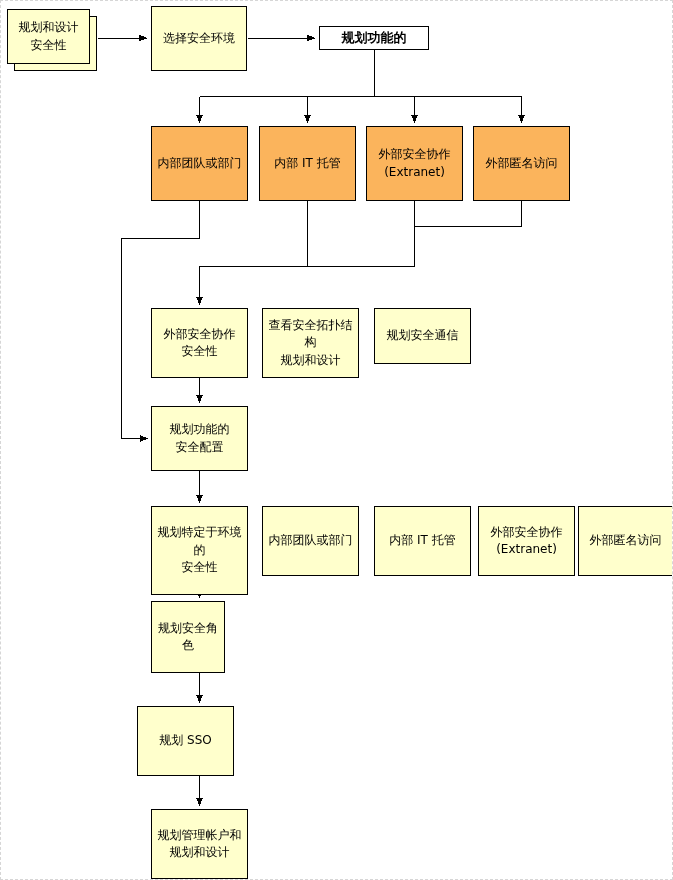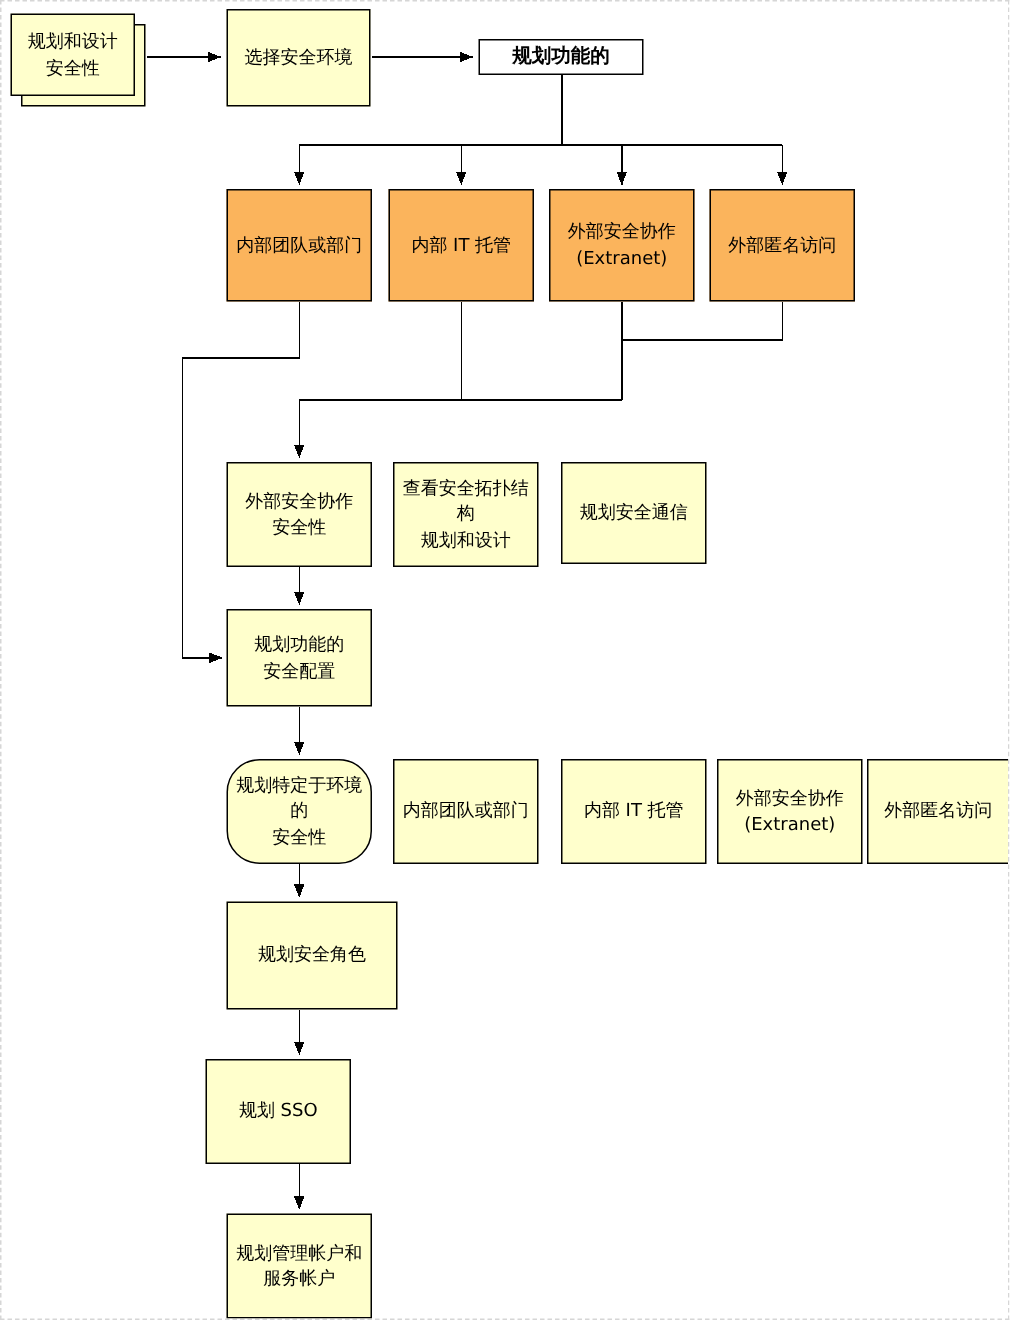--- a/index.html
+++ b/index.html
@@ -100,33 +100,33 @@
   <div class="box orange" style="left:150px; top:125px; width:97px; height:75px;">内部团队或部门</div>
   <div class="box orange" style="left:258px; top:125px; width:97px; height:75px;">内部 IT 托管</div>
   <div class="box orange" style="left:365px; top:125px; width:97px; height:75px;">外部安全协作
 (Extranet)</div>
   <div class="box orange" style="left:472px; top:125px; width:97px; height:75px;">外部匿名访问</div>
 
   <div class="box yellow" style="left:150px; top:307px; width:97px; height:70px;">外部安全协作
 安全性</div>
   <div class="box yellow" style="left:261px; top:307px; width:97px; height:70px;">查看安全拓扑结构
 规划和设计</div>
-  <div class="box yellow" style="left:373px; top:307px; width:97px; height:68px;">规划安全通信</div>
+  <div class="box yellow" style="left:373px; top:307px; width:97px; height:56px;">规划安全通信</div>
 
   <div class="box yellow" style="left:150px; top:405px; width:97px; height:65px;">规划功能的
 安全配置</div>
 
-  <div class="box yellow" style="left:150px; top:505px; width:97px; height:70px;border-radius:22px;">规划特定于环境的
+  <div class="box yellow" style="left:150px; top:505px; width:97px; height:89px;">规划特定于环境的
 安全性</div>
   <div class="box yellow" style="left:261px; top:505px; width:97px; height:70px;">内部团队或部门</div>
   <div class="box yellow" style="left:373px; top:505px; width:97px; height:70px;">内部 IT 托管</div>
   <div class="box yellow" style="left:477px; top:505px; width:97px; height:70px;">外部安全协作
 (Extranet)</div>
   <div class="box yellow" style="left:577px; top:505px; width:95px; height:70px;">外部匿名访问</div>
 
-  <div class="box yellow" style="left:150px; top:600px; width:114px; height:72px;">规划安全角色</div>
+  <div class="box yellow" style="left:150px; top:600px; width:74px; height:72px;">规划安全角色</div>
 
   <div class="box yellow" style="left:136px; top:705px; width:97px; height:70px;">规划 SSO</div>
 
   <div class="box yellow" style="left:150px; top:808px; width:97px; height:70px;">规划管理帐户和
-服务帐户</div>
+规划和设计</div>
 
 </div>
 
 </body></html>

